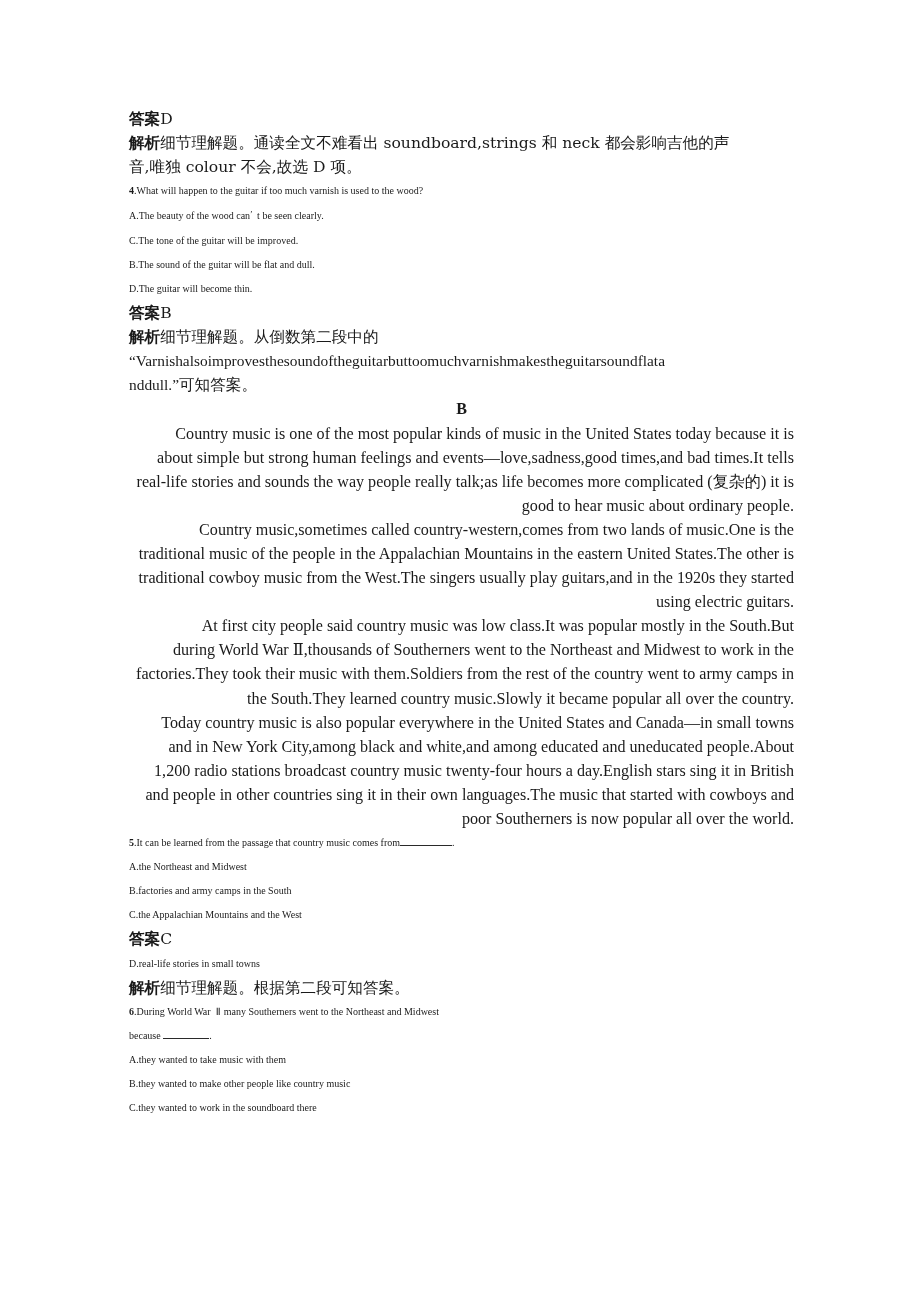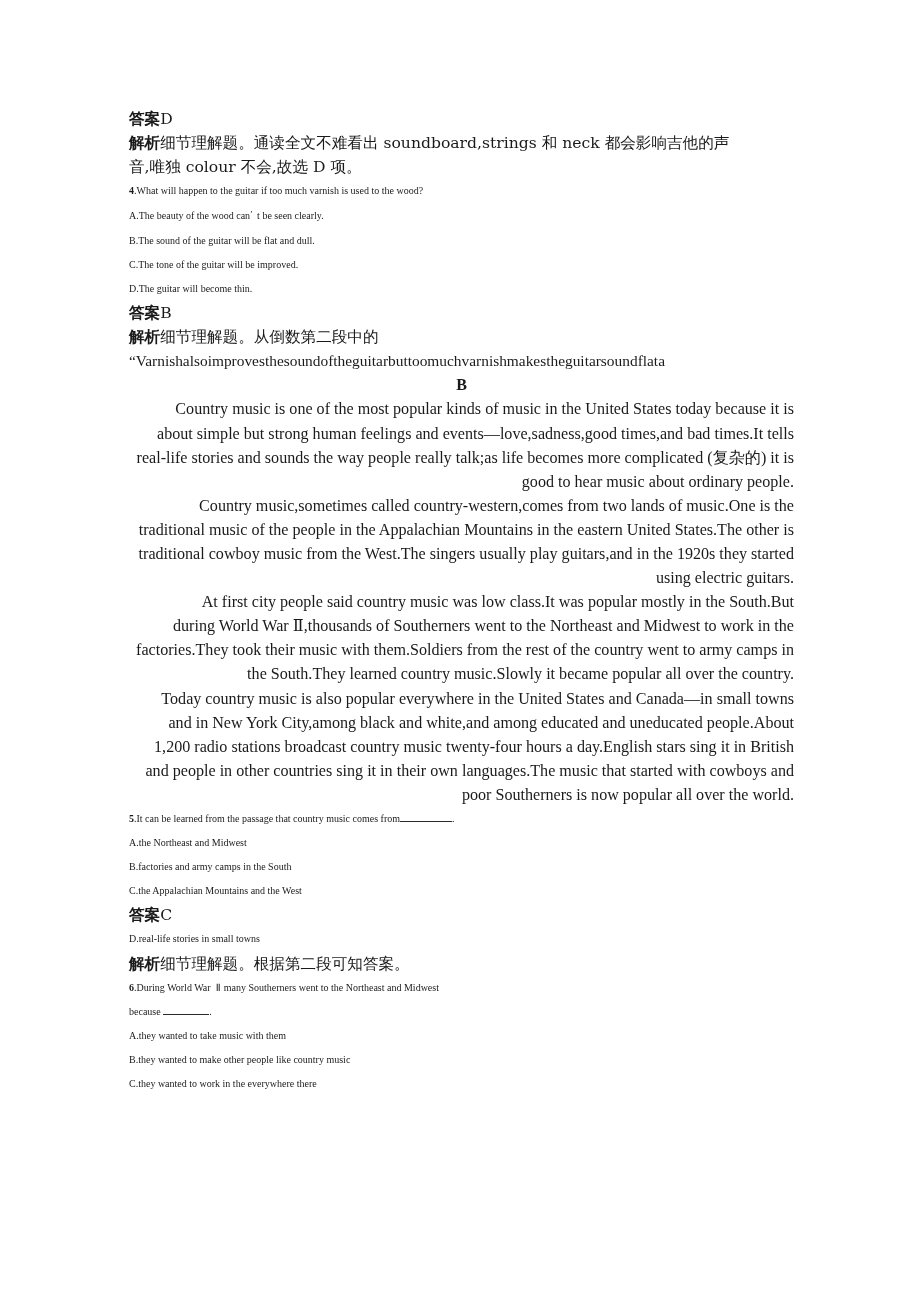--- a/index.html
+++ b/index.html
@@ -97,28 +97,29 @@
 <div class="page">
   <div class="content">
 
     <div class="ln cn"><span class="cn-label">答案</span><span>D</span></div>
 
     <div class="ln cn"><span class="cn-label">解析</span><span class="cn-body">细节理解题。通读全文不难看出 soundboard,strings 和 neck 都会影响吉他的声</span></div>
     <div class="ln cn"><span class="cn-body">音,唯独 colour 不会,故选 D 项。</span></div>
 
     <div class="ln"><span class="q-num">4</span><span>.What will happen to the guitar if too much varnish is used to the wood?</span></div>
     <div class="ln"><span>A.The beauty of the wood can</span><span class="apos">’</span><span> t be seen clearly.</span></div>
+    <div class="ln"><span>C.The tone of the guitar will be improved.</span></div>
     <div class="ln"><span>B.The sound of the guitar will be flat and dull.</span></div>
-    <div class="ln"><span>C.The tone of the guitar will be improved.</span></div>
     <div class="ln"><span>D.The guitar will become thin.</span></div>
 
     <div class="ln cn"><span class="cn-label">答案</span><span>B</span></div>
 
     <div class="ln cn"><span class="cn-label">解析</span><span class="cn-body">细节理解题。从倒数第二段中的</span></div>
     <div class="quote-long"><span>“Varnishalsoimprovesthesoundoftheguitarbuttoomuchvarnishmakestheguitarsoundflata</span></div>
+    <div class="quote-long"><span>nddull.”</span><span class="cn cn-body">可知答案。</span></div>
 
     <div class="section-head">B</div>
 
     <div class="para">Country music is one of the most popular kinds of music in the United States today because it is about simple but strong human feelings and events—love,sadness,good times,and bad times.It tells real-life stories and sounds the way people really talk;as life becomes more complicated (复杂的) it is good to hear music about ordinary people.</div>
     <div class="para">Country music,sometimes called country-western,comes from two lands of music.One is the traditional music of the people in the Appalachian Mountains in the eastern United States.The other is traditional cowboy music from the West.The singers usually play guitars,and in the 1920s they started using electric guitars.</div>
     <div class="para">At first city people said country music was low class.It was popular mostly in the South.But during World War  Ⅱ,thousands of Southerners went to the Northeast and Midwest to work in the factories.They took their music with them.Soldiers from the rest of the country went to army camps in the South.They learned country music.Slowly it became popular all over the country.</div>
     <div class="para">Today country music is also popular everywhere in the United States and Canada—in small towns and in New York City,among black and white,and among educated and uneducated people.About 1,200 radio stations broadcast country music twenty-four hours a day.English stars sing it in British and people in other countries sing it in their own languages.The music that started with cowboys and poor Southerners is now popular all over the world.</div>
 
     <div class="ln"><span class="q-num">5</span><span>.It can be learned from the passage that country music comes from</span><span class="blank"></span><span>.</span></div>
     <div class="ln"><span>A.the Northeast and Midwest</span></div>
@@ -127,16 +128,16 @@
     <div class="ln cn"><span class="cn-label">答案</span><span>C</span></div>
 
     <div class="ln"><span>D.real-life stories in small towns</span></div>
 
     <div class="ln cn"><span class="cn-label">解析</span><span class="cn-body">细节理解题。根据第二段可知答案。</span></div>
 
     <div class="ln"><span class="q-num">6</span><span>.During World War</span><span class="rn">Ⅱ</span><span>many Southerners went to the Northeast and Midwest</span></div>
     <div class="ln"><span>because </span><span class="blank sm"></span><span>.</span></div>
     <div class="ln"><span>A.they wanted to take music with them</span></div>
     <div class="ln"><span>B.they wanted to make other people like country music</span></div>
-    <div class="ln"><span>C.they wanted to work in the everywhere there</span></div>
+    <div class="ln"><span>C.they wanted to work in the soundboard there</span></div>
 
   </div>
 </div>
 
 </body></html>

